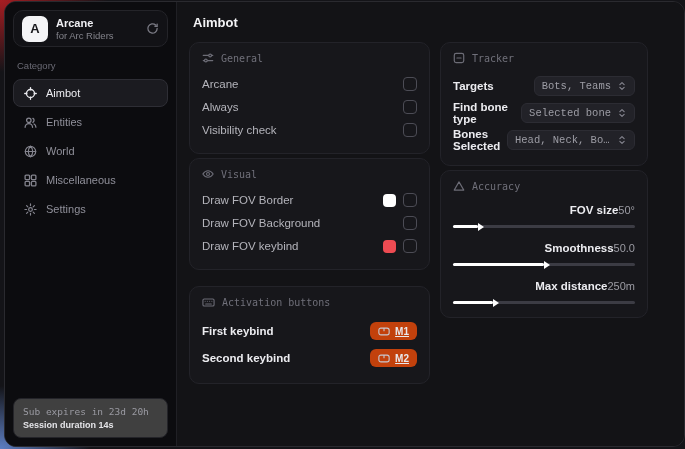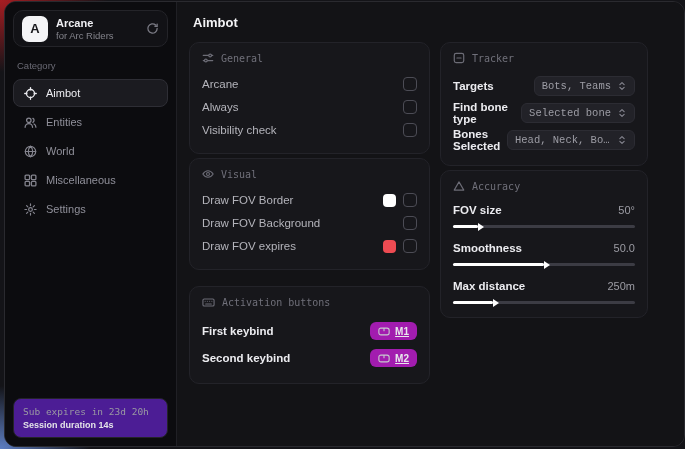--- a/index.html
+++ b/index.html
@@ -22,21 +22,21 @@
   .brand { display:flex; align-items:center; gap:8px; background:#121216; border:1px solid #242429; border-radius:10px; padding:5px 8px; height:37px; }
   .logo { width:26px; height:26px; background:#f4f4f6; border-radius:7px; color:#18181c; font-weight:bold; font-size:13px; display:flex; align-items:center; justify-content:center; flex:none; }
   .brand-name { font-size:11px; font-weight:bold; color:#f0f0f4; line-height:13px; }
   .brand-sub { font-size:9.5px; color:#84848c; line-height:11px; }
   .brand-gear { margin-left:auto; color:#7a7a84; display:flex; }
   .cat-label { font-size:9.5px; color:#6a6a74; margin:13px 4px 8px; }
   .nav-item { display:flex; align-items:center; gap:9px; height:28px; padding:0 10px; border-radius:8px; color:#90909a; font-size:11px; margin-bottom:1px; border:1px solid transparent; cursor:pointer; }
   .nav-item .nav-ico { display:flex; color:#84848e; }
   .nav-item.active { background:#1b1b20; border-color:#2e2e35; color:#ededf1; }
   .nav-item.active .nav-ico { color:#ededf1; }
-  .subbox { position:absolute; left:8px; right:8px; bottom:8px; border:1px solid #242429; border-radius:8px; padding:7px 9px; background:#4c1d95; }
+  .subbox { position:absolute; left:8px; right:8px; bottom:8px; border:1px solid #242429; border-radius:8px; padding:7px 9px; background:#404040; }
   .subbox-l1 { font-family:"DejaVu Sans Mono",monospace; font-size:9.5px; color:#9a9aa2; margin-bottom:3px; white-space:nowrap; }
   .subbox-l2 { font-size:9px; font-weight:bold; color:#e4e4e8; }
   
   .main { flex:1; background:#131316; padding:11px 14px 12px 12px; overflow:hidden; }
   .page-title { font-size:13px; font-weight:bold; color:#f4f4f6; margin:2px 0 12px 4px; }
   .cols { display:flex; gap:10px; }
   .col-left { width:241px; flex:none; }
   .col-right { width:208px; flex:none; }
   .card { background:#17171b; border:1px solid #232329; border-radius:10px; padding:9px 12px 11px; margin-bottom:4px; }
   .card.gap-top { margin-top:16px; }
@@ -44,26 +44,26 @@
   .card-header .hd-ico { display:flex; color:#6c6c76; }
   .row { display:flex; align-items:center; height:22px; margin-bottom:1px; }
   .row-label { color:#b4b4bb; font-size:11.5px; }
   .row-label.strong { color:#ececf0; font-weight:bold; font-size:11.5px; }
   .row-right { margin-left:auto; display:flex; align-items:center; gap:7px; }
   .checkbox { width:14px; height:14px; border:1.5px solid #4c4c55; border-radius:4px; background:transparent; cursor:pointer; flex:none; }
   .swatch { width:13px; height:13px; border-radius:4px; flex:none; cursor:pointer; }
   .dropdown { display:flex; align-items:center; gap:6px; background:#222228; border:1px solid #2c2c33; border-radius:6px; padding:3px 7px; color:#9d9da5; font-size:10.5px; cursor:pointer; max-width:158px; }
   .dropdown .dd-txt { overflow:hidden; text-overflow:ellipsis; white-space:nowrap;font-family:Liberation Mono, monospace; }
   .dropdown .dd-ico { display:flex; color:#84848e; flex:none; }
-  .keybtn { display:flex; align-items:center; gap:5px; background:#a21caf; border-radius:6px; padding:3.5px 8px; color:#e8e8ec; font-size:10px; font-weight:bold; cursor:pointer;text-decoration:underline; }
+  .keybtn { display:flex; align-items:center; gap:5px; background:#c2410c; border-radius:6px; padding:3.5px 8px; color:#e8e8ec; font-size:10px; font-weight:bold; cursor:pointer;text-decoration:underline; }
   .keybtn .kb-ico { display:flex; color:#c8c8cf; }
   .t-row { height:26px; }
   
   .slider-block { margin-bottom:11px; }
-  .slider-head { display:flex; justify-content:space-between; align-items:center; height:18px; }
+  .slider-head { display:flex; justify-content:flex-end; align-items:center; height:18px; }
   .slider-value { color:#9c9ca4; font-size:11px; }
   .slider-track { position:relative; height:3px; background:#3c3c44; border-radius:2px; margin-top:6px; cursor:pointer; }
   .slider-fill { position:absolute; left:0; top:0; bottom:0; background:#ffffff; border-radius:2px; }
   .slider-thumb { position:absolute; right:-6px; top:50%; transform:translateY(-50%); width:0; height:0; border-left:6px solid #ffffff; border-top:4px solid transparent; border-bottom:4px solid transparent; }
   svg { display:block; }
 </style>
 </head>
 <body>
 
 <div class="window">
@@ -204,21 +204,21 @@
               <span class="checkbox"></span>
             </span>
           </div>
           <div class="row">
             <span class="row-label">Draw FOV Background</span>
             <span class="row-right">
                 <span class="checkbox"></span>
               </span>
           </div>
           <div class="row">
-            <span class="row-label">Draw FOV expires</span>
+            <span class="row-label">Draw FOV keybind</span>
             <span class="row-right">
               <span class="swatch" style="background: rgb(238, 75, 82);"></span>
               <span class="checkbox"></span>
             </span>
           </div>
         </div>
 
         <div class="card gap-top">
           <div class="card-header">
             <span class="hd-ico">

